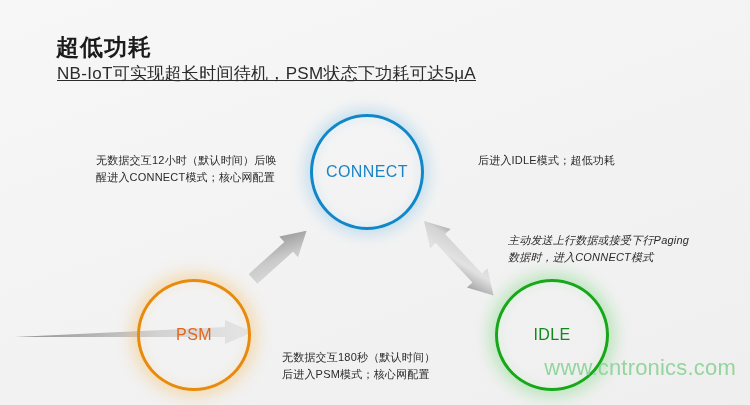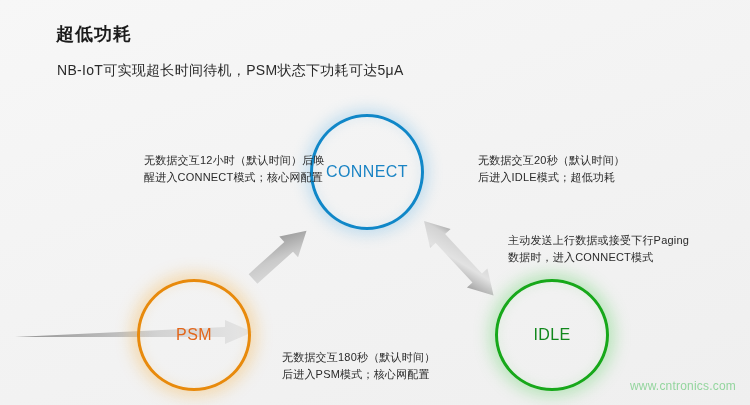--- a/index.html
+++ b/index.html
@@ -13,34 +13,35 @@
     height: 405px;
     background: linear-gradient(160deg, #f7f7f7 0%, #f4f4f4 35%, #f2f2f2 60%, #efefef 100%);
     overflow: hidden;
     font-family: "Liberation Sans", "DejaVu Sans", sans-serif;
   }
 
   
   #title {
     position: absolute;
     left: 56px;
-    top: 22px;
-    font-size: 18px;
+    top: 32px;
+    font-size: 23px;
     font-weight: bold;
     color: #1b1b1b;
     letter-spacing: 1px;
   }
   #subtitle {
     position: absolute;
     left: 57px;
     top: 62px;
-    font-size: 14px;
+    font-size: 17px;
     color: #2b2b2b;
     letter-spacing: 0.3px;
     white-space: nowrap;
+    text-decoration: underline;
   }
 
   
   .node {
     position: absolute;
     border-radius: 50%;
     background: transparent;
     display: flex;
     align-items: center;
     justify-content: center;
@@ -93,32 +94,32 @@
 
   
   .caption {
     position: absolute;
     font-size: 11px;
     line-height: 17px;
     color: #2a2a2a;
     letter-spacing: 0.2px;
     white-space: nowrap;
   }
-  #cap-psm-connect { left: 96px;  top: 152px; text-align: left; margin-left: 48px; }
+  #cap-psm-connect { left: 96px;  top: 152px; text-align: left; }
   #cap-connect-idle { left: 478px; top: 152px; text-align: left; }
-  #cap-idle-connect { left: 508px; top: 232px; text-align: left; }
+  #cap-idle-connect { left: 508px; top: 232px; text-align: left; font-style: italic; }
   #cap-idle-psm    { left: 282px; top: 349px; text-align: left; }
   .caption .line { display: block; }
 
   
   #watermark {
     position: absolute;
     right: 14px;
-    bottom: 12px;
-    font-size: 12px;
+    bottom: 24px;
+    font-size: 22px;
     color: #8fd49a;
     letter-spacing: 0.2px;
     opacity: 0.95;
   }
 </style>
 </head>
 <body>
 
 <div id="page">
 
@@ -170,21 +171,20 @@
   <div class="node" id="node-idle">
     <span class="node-label">IDLE</span>
   </div>
 
   <div class="caption" id="cap-psm-connect">
     <span class="line">无数据交互12小时（默认时间）后唤</span>
     <span class="line">醒进入CONNECT模式；核心网配置</span>
   </div>
 
   <div class="caption" id="cap-connect-idle">
-    <span class="line">无数据交互20秒（默认时间）</span>
     <span class="line">后进入IDLE模式；超低功耗</span>
   </div>
 
   <div class="caption" id="cap-idle-connect">
     <span class="line">主动发送上行数据或接受下行Paging</span>
     <span class="line">数据时，进入CONNECT模式</span>
   </div>
 
   <div class="caption" id="cap-idle-psm">
     <span class="line">无数据交互180秒（默认时间）</span>

